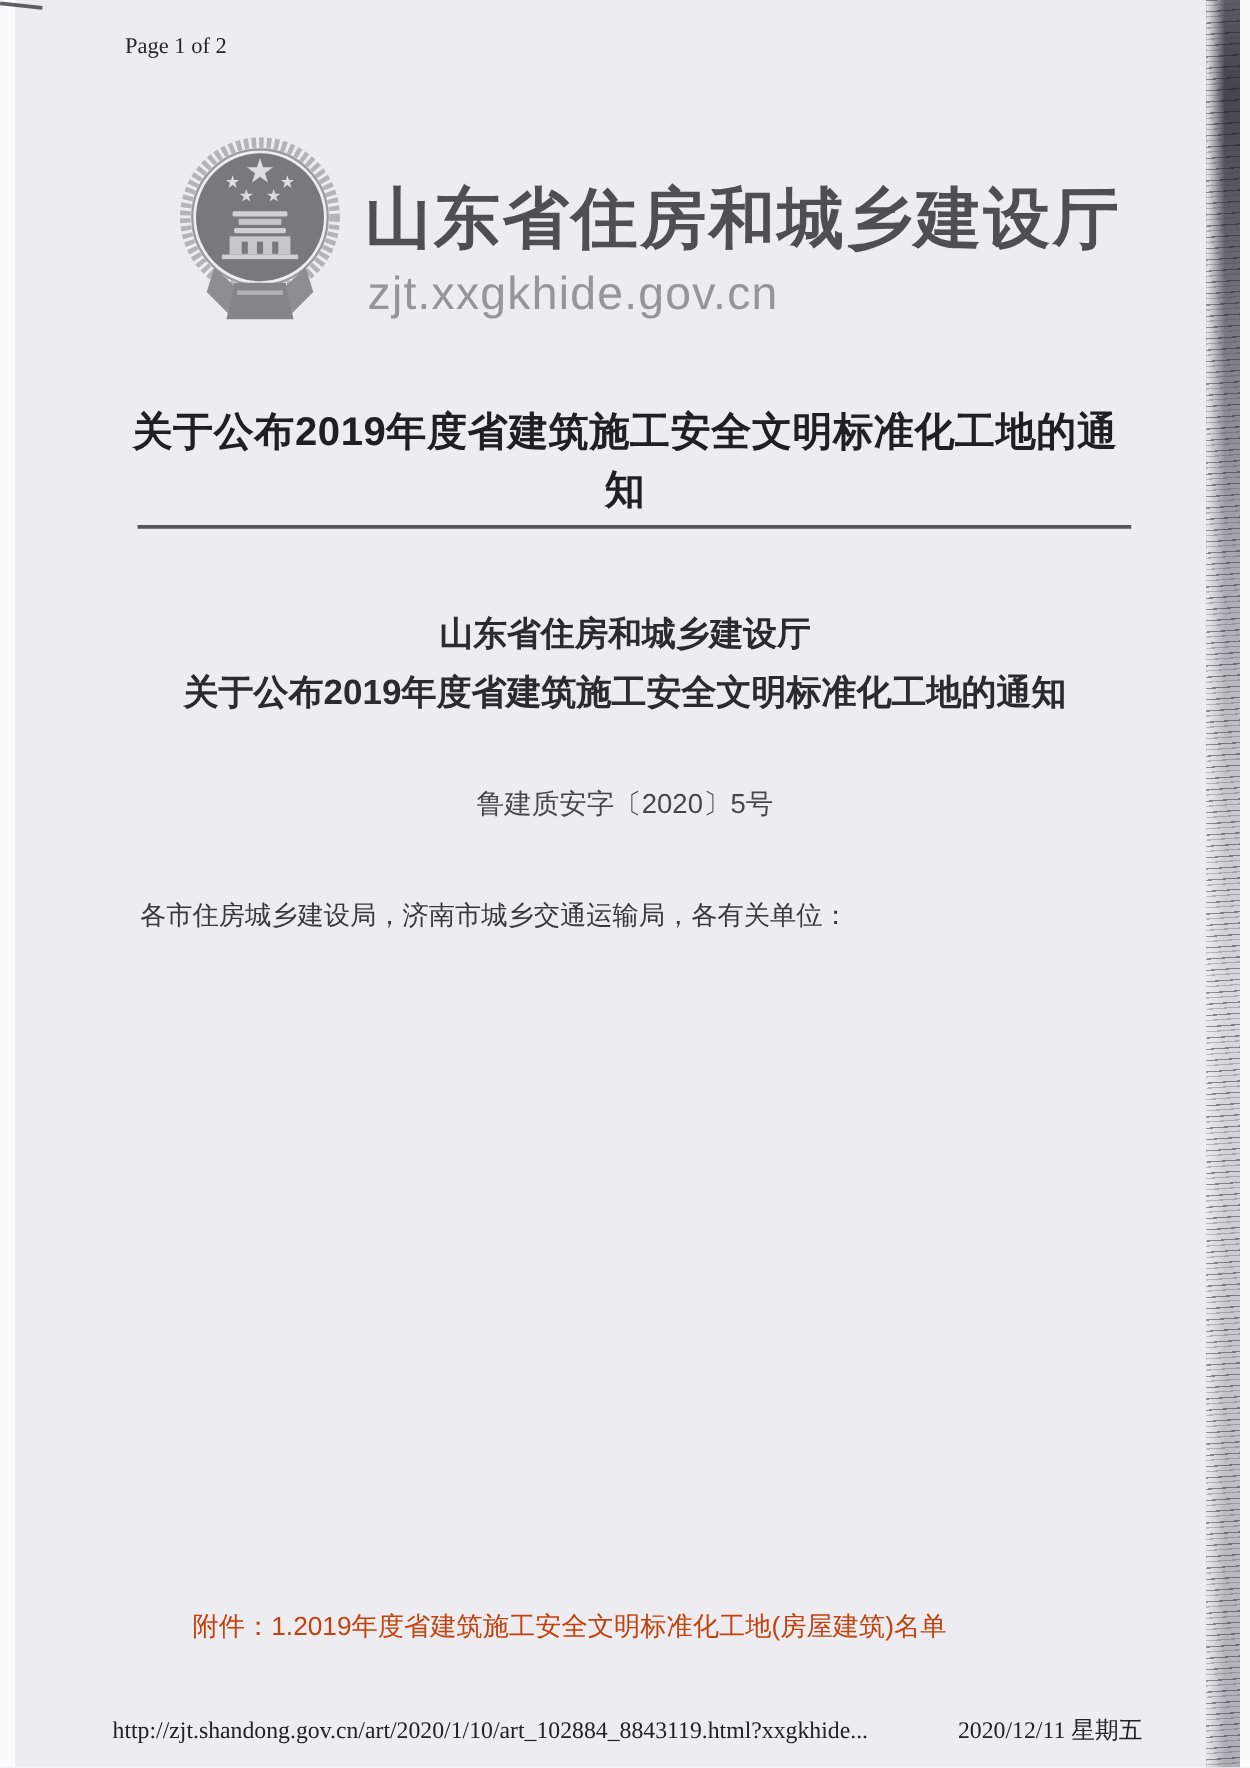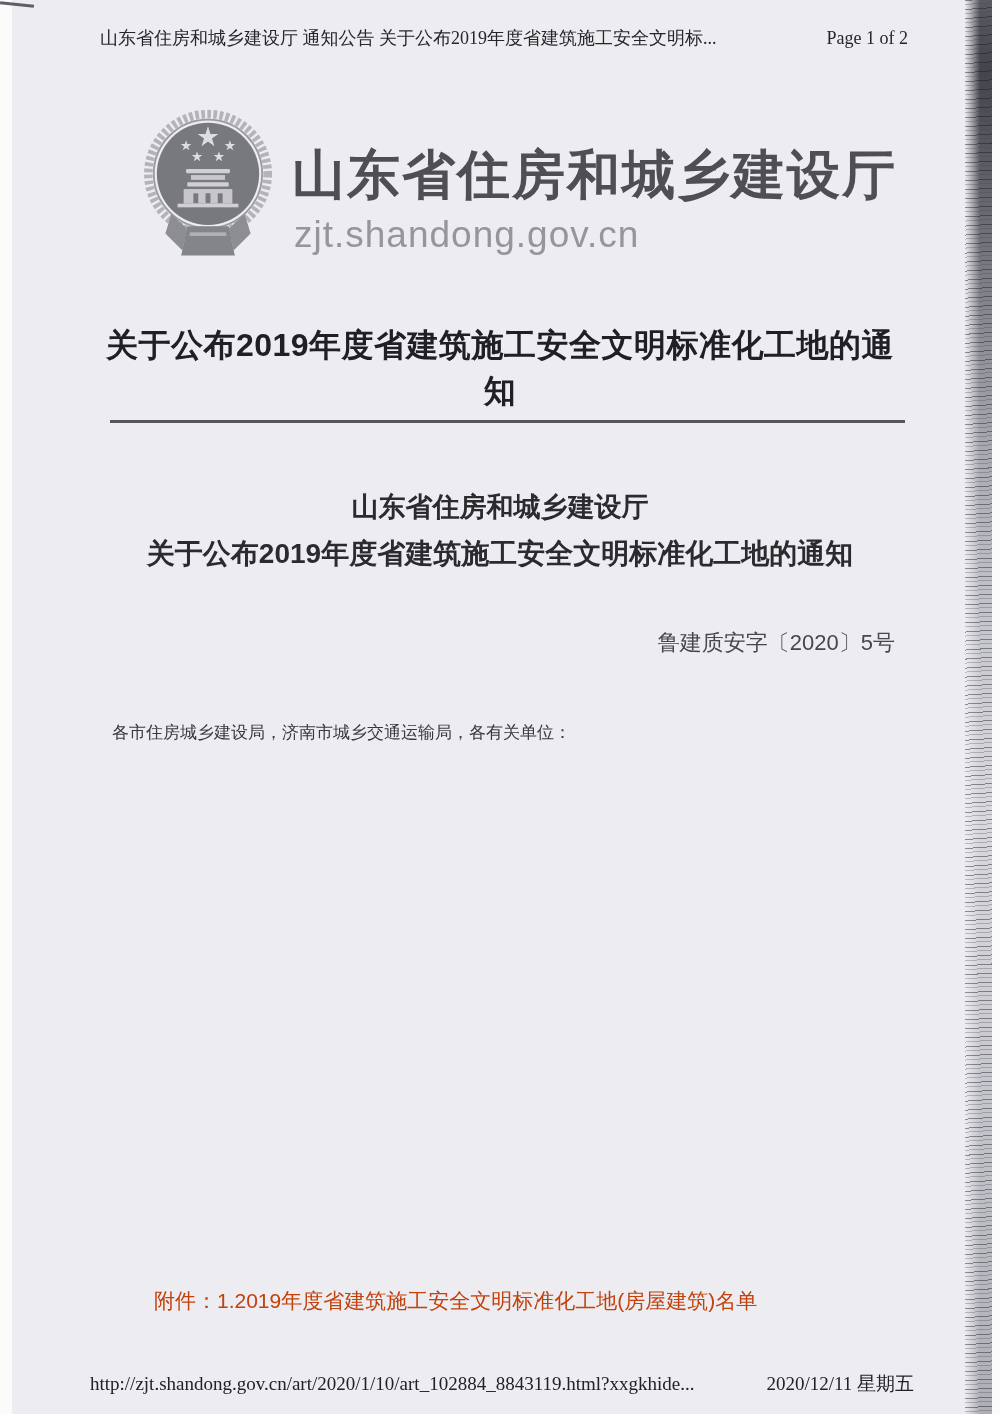--- a/index.html
+++ b/index.html
@@ -44,39 +44,38 @@
   .page-title{position:absolute;left:105px;top:322px;width:790px;
       font-size:32px;font-weight:700;letter-spacing:.5px;line-height:46px;
       text-align:center;color:#202024;}
   .divider{position:absolute;left:110px;top:420px;width:795px;height:3px;
       background:#55555c;}
 
   .doc-org{position:absolute;left:105px;top:489px;width:790px;text-align:center;
       font-size:27px;font-weight:700;color:#2b2b2f;}
   .doc-title{position:absolute;left:85px;top:535px;width:830px;text-align:center;
       font-size:28px;font-weight:700;color:#2b2b2f;}
-  .doc-number{position:absolute;left:105px;top:628px;width:790px;text-align:right;
+  .doc-number{position:absolute;left:105px;top:628px;width:790px;text-align:center;
       font-size:22px;color:#46464b;}
 
   
   .body-text{position:absolute;left:112px;top:711px;width:793px;
-      font-size:17px;line-height:44px;color:#38383d;text-align:justify;}
+      font-size:21px;line-height:44px;color:#38383d;text-align:justify;}
   .body-text p{margin:0;text-indent:2em;}
   .body-text .salutation{text-indent:0;}
   .attachment{position:absolute;left:112px;top:1287px;width:793px;
       font-size:21px;color:#c2410c;text-indent:2em;}
 </style>
 </head>
 <body>
 
 <div class="paper"></div>
 <div class="corner-mark"></div>
 
 <div class="print-header">
-  <span class="lt">山东省住房和城乡建设厅 通知公告 关于公布2019年度省建筑施工安全文明标...</span>
   <span>Page 1 of 2</span>
 </div>
 
 <svg class="emblem" viewBox="0 0 110 130" xmlns="http://www.w3.org/2000/svg">
   <defs>
     <polygon id="star" points="0,-1 0.224,-0.309 0.951,-0.309 0.363,0.118 0.588,0.809 0,0.382 -0.588,0.809 -0.363,0.118 -0.951,-0.309 -0.224,-0.309"></polygon>
   </defs>
 
   <circle cx="55" cy="55" r="49" fill="none" stroke="#b3b3ba" stroke-width="7" stroke-dasharray="3 2"></circle>
   <circle cx="55" cy="55" r="44.5" fill="none" stroke="#9a9aa1" stroke-width="1.5"></circle>
@@ -97,21 +96,21 @@
   <rect x="53" y="71" width="4" height="8" fill="#78787f"></rect>
   <rect x="63" y="71" width="4" height="8" fill="#78787f"></rect>
   <rect x="30" y="79.5" width="50" height="3" fill="#cfcfd5"></rect>
 
   <polygon points="38,98 72,98 77,122 33,122" fill="#84848b"></polygon>
   <polygon points="25,88 38,100 34,118 20,104" fill="#8d8d94"></polygon>
   <polygon points="85,88 72,100 76,118 90,104" fill="#8d8d94"></polygon>
   <rect x="40" y="103" width="30" height="3" fill="#b0b0b7"></rect>
 </svg>
 <div class="masthead-title">山东省住房和城乡建设厅</div>
-<div class="masthead-url">zjt.shandong.gov.cn</div>
+<div class="masthead-url">zjt.xxgkhide.gov.cn</div>
 
 <div class="page-title">关于公布2019年度省建筑施工安全文明标准化工地的通知</div>
 <div class="divider"></div>
 
 <div class="doc-org">山东省住房和城乡建设厅</div>
 <div class="doc-title">关于公布2019年度省建筑施工安全文明标准化工地的通知</div>
 <div class="doc-number">鲁建质安字〔2020〕5号</div>
 
 <div class="body-text">
   <p class="salutation">各市住房城乡建设局，济南市城乡交通运输局，各有关单位：</p>

